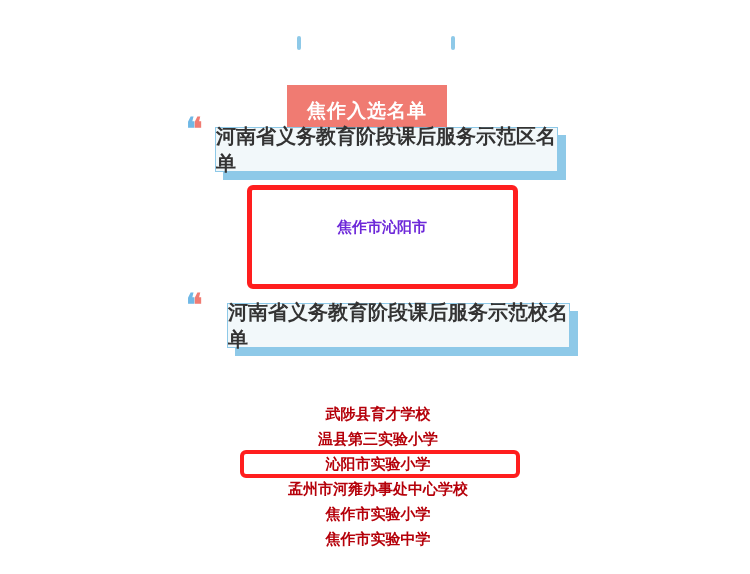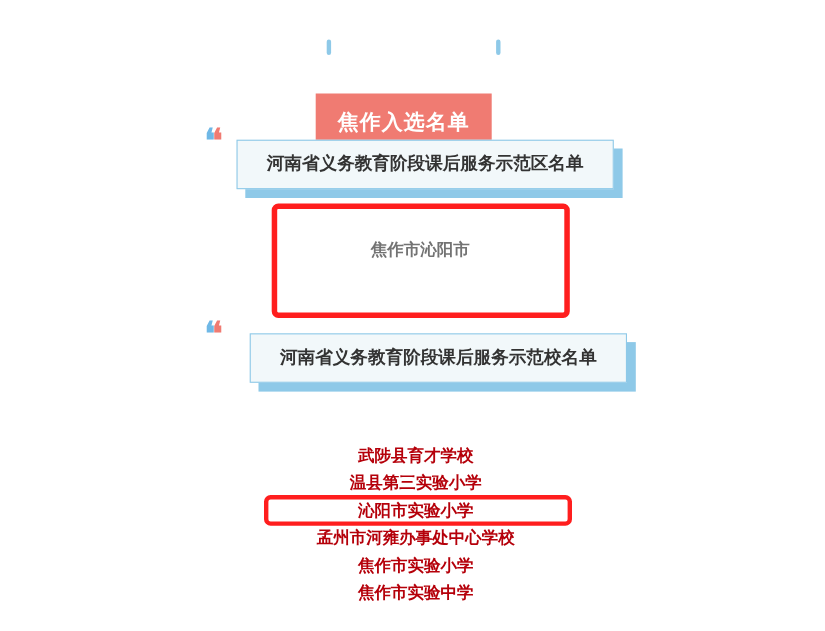--- a/index.html
+++ b/index.html
@@ -25,29 +25,29 @@
     .quote .q1 { color:#6fb8e6; }
     .quote .q2 { color:#f07b72; margin-left:-3px; }
     .hbox-wrap { position:absolute; left:215px; width:343px; height:45px; }
     .hbox-shadow {
       position:absolute; left:8px; top:8px; width:343px; height:45px; background:#8ec9e8;
     }
     .hbox {
       position:absolute; left:0; top:0; width:341px; height:43px;
       background:#f2f8fa; border:1px solid #8ec9e8;
       display:flex; align-items:center; justify-content:center;
-      font-size:16px; font-weight:bold; color:#333333;
+      font-size:20px; font-weight:bold; color:#333333;
     }
     .redbox {
       position:absolute; border:5px solid #ff1e1e; border-radius:6px; box-sizing:border-box;
     }
     .city {
       position:absolute; left:247px; top:186px; width:270px; height:82px;
       display:flex; align-items:center; justify-content:center;
-      color:#737373; font-size:15px; font-weight:bold;
+      color:#6d28d9; font-size:15px; font-weight:bold;
     }
     .schools {
       position:absolute; left:0; top:402px; width:756px; text-align:center;
     }
     .school {
       color:#b5000a; font-size:15px; font-weight:bold; height:25px; line-height:25px;
     }
   </style>
 </head>
 <body>

